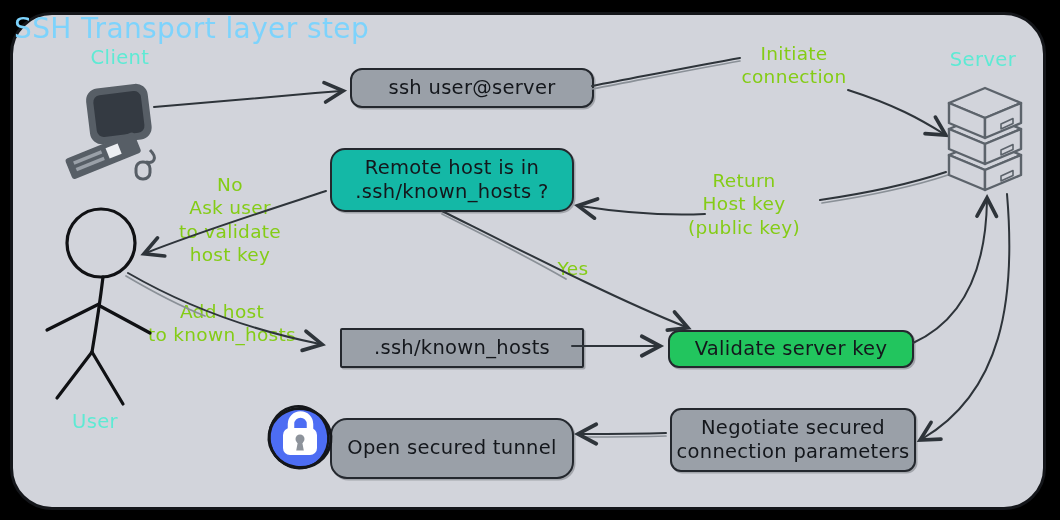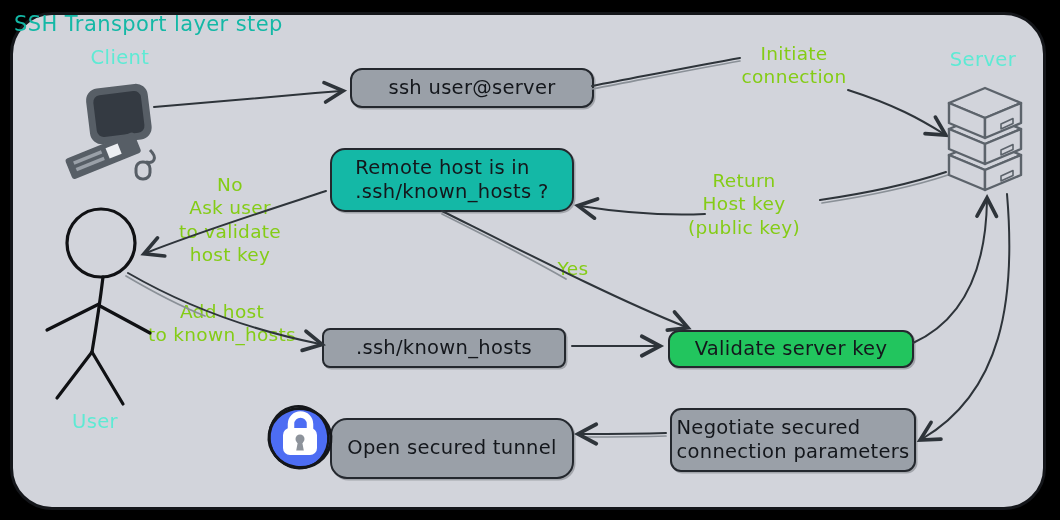--- a/index.html
+++ b/index.html
@@ -1,25 +1,25 @@
 <!DOCTYPE html>
 <html><head>
 <meta charset="utf-8">
 <style>
   html,body{margin:0;padding:0;background:#000;}
   .stage{position:relative;width:1060px;height:520px;background:#000;overflow:hidden;
          font-family:"DejaVu Sans",sans-serif;color:#17191e;}
   .panel{position:absolute;left:10px;top:12px;width:1030px;height:492px;
          background:#d2d4db;border:3px solid #14161a;border-radius:42px;
          box-shadow:3px 3px 0 rgba(0,0,0,.55);}
-  .title{position:absolute;left:14px;top:12px;font-size:21px;letter-spacing:.4px;
-         color:#14b8a6;z-index:4;}
+  .title{position:absolute;left:14px;top:12px;font-size:28px;letter-spacing:.4px;
+         color:#7dd3fc;z-index:4;}
   .svg-layer{position:absolute;left:0;top:0;width:1060px;height:520px;z-index:3;pointer-events:none;}
   .node{position:absolute;display:flex;align-items:center;justify-content:center;
-        border:2.5px solid #24282e;font-size:19.5px;letter-spacing:.3px;
+        text-align:center;border:2.5px solid #24282e;font-size:19.5px;letter-spacing:.3px;
         line-height:1.25;color:#14171c;z-index:2;white-space:pre-line;
         box-shadow:1.5px 1.5px 0 rgba(20,22,26,.25);}
   .node.gray{background:#9aa0a8;}
   .node.orange{background:#14b8a6;}
   .node.green{background:#22c55e;}
   .anno{position:absolute;font-size:18.5px;line-height:1.26;letter-spacing:.3px;
         text-align:center;white-space:pre-line;color:#84cc16;z-index:2;}
   .actor-label{position:absolute;font-size:19.5px;letter-spacing:.4px;text-align:center;
         color:#5eead4;z-index:2;}
 </style>
@@ -44,21 +44,21 @@
 Ask user
 to validate
 host key</div>
   <div class="anno" style="left:548px;top:257px;width:50px;">Yes</div>
   <div class="anno" style="left:141px;top:300px;width:162px;">Add host
 to known_hosts</div>
 
   <div class="node gray" style="left:350px;top:68px;width:240px;height:36px;border-radius:12px;">ssh user@server</div>
   <div class="node orange" style="left:330px;top:148px;width:240px;height:60px;border-radius:15px;">Remote host is in
 .ssh/known_hosts ?</div>
-  <div class="node gray" style="left:322px;top:328px;width:240px;height:36px;border-radius:8px;">.ssh/known_hosts</div>
+  <div class="node gray" style="left:340px;top:328px;width:240px;height:36px;border-radius:2px;">.ssh/known_hosts</div>
   <div class="node green" style="left:668px;top:330px;width:242px;height:34px;border-radius:11px;">Validate server key</div>
   <div class="node gray" style="left:330px;top:410px;width:240px;height:57px;border-radius:17px;margin-top:8px;">Open secured tunnel</div>
   <div class="node gray" style="left:670px;top:408px;width:242px;height:60px;border-radius:11px;">Negotiate secured
 connection parameters</div>
 
   <svg class="svg-layer" viewBox="0 0 1060 520">
     <defs>
       <marker id="arw" viewBox="0 0 12 12" refX="9" refY="6" markerWidth="13" markerHeight="13" orient="auto">
         <path d="M1.5,1.5 L10,6 L1.5,10.5" fill="none" stroke="#2e343a" stroke-width="1.7" stroke-linecap="round"></path>
       </marker>

